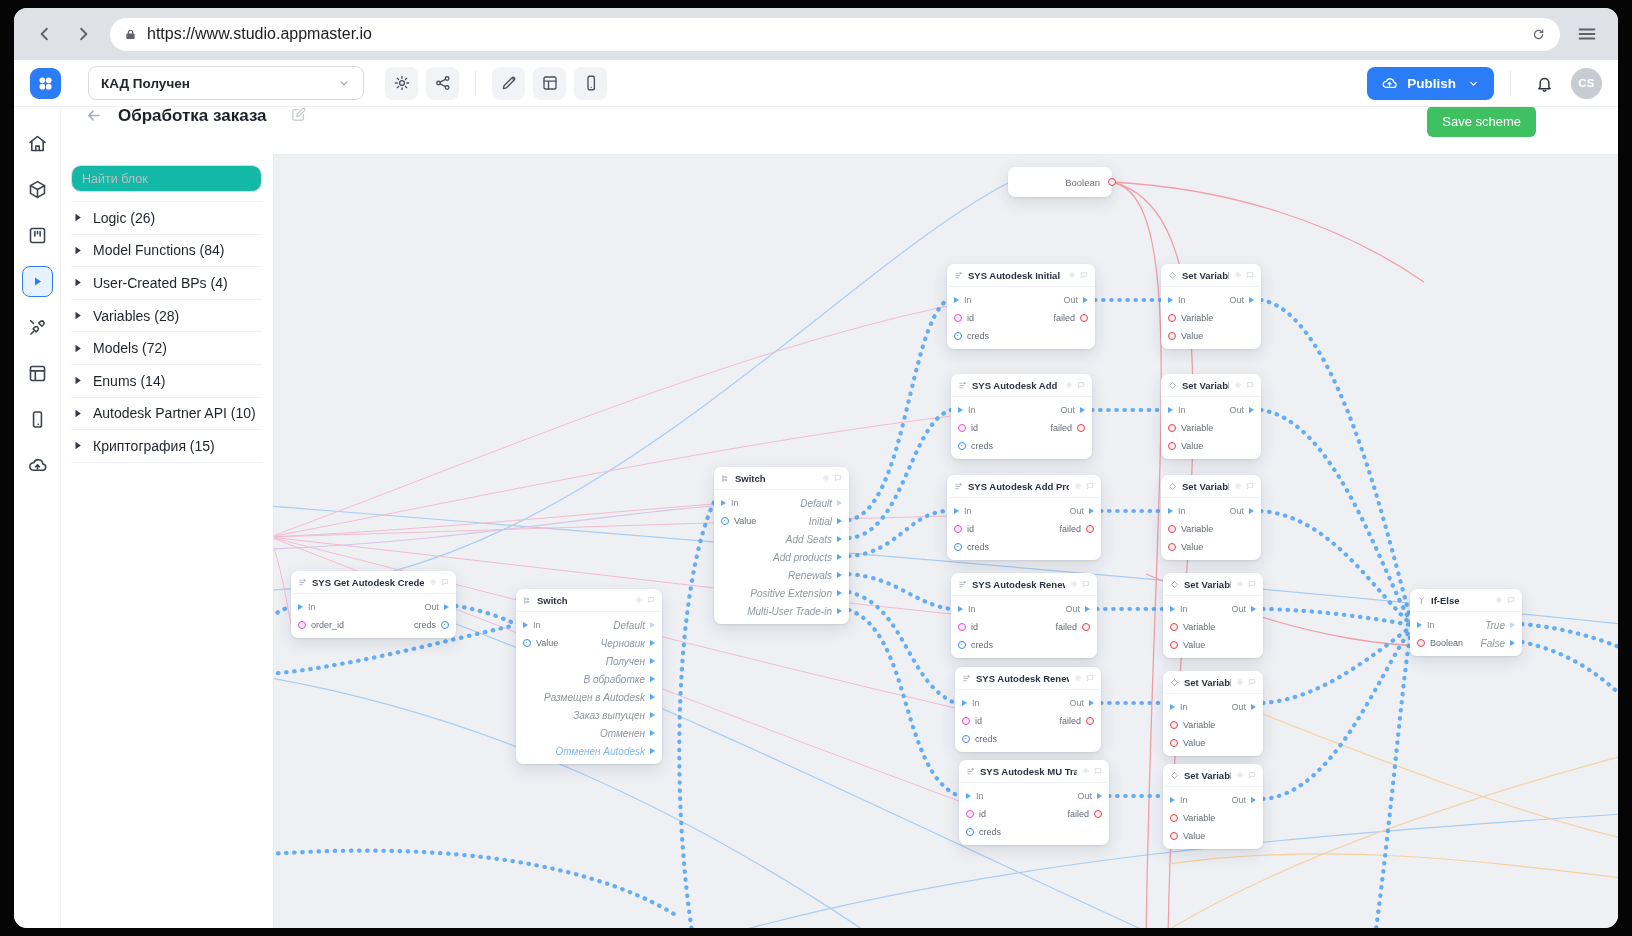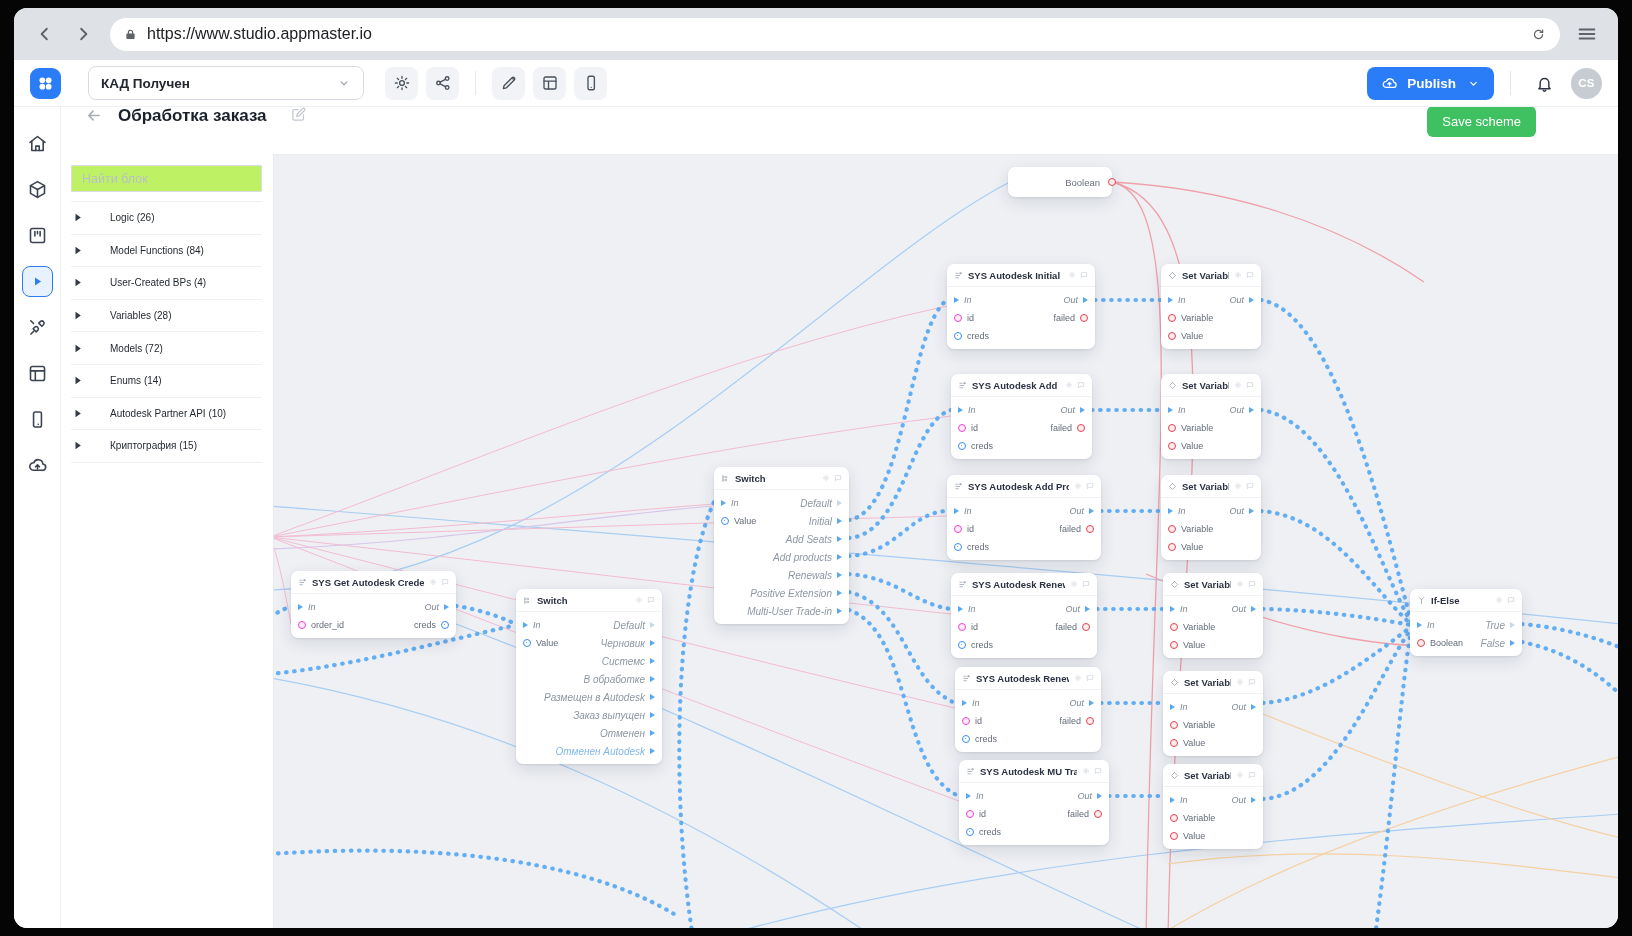--- a/index.html
+++ b/index.html
@@ -41,26 +41,26 @@
   .title-row{position:absolute;top:98px;left:46px;right:0;height:48px;background:#fff;
         border-bottom:1px solid #e9ecf0;display:flex;align-items:flex-start;padding:0 82px 0 24px;gap:15px;z-index:3;}
   .back-arrow{color:#a7aeb8;display:flex;}
   .page-title{font-size:17px;font-weight:700;color:#1b212b;}
   .edit-btn{color:#c2c8d0;display:flex;margin-left:8px;}
   .save-btn{margin-left:auto;height:31px;background:#3fc162;color:#fff;border-radius:6px;padding:0 15px;
         font-size:13px;display:flex;align-items:center;}
   
   .panel{position:absolute;top:146px;left:46px;width:214px;bottom:0;background:#fff;
          border-right:1px solid #e7eaee;padding:11px 11px 0;box-sizing:border-box;z-index:3;}
-  .search-input{width:100%;box-sizing:border-box;height:27px;border:1px solid #d9dde3;border-radius:1px;
-        padding:0 10px;font-size:12.5px;color:#2a2f38;outline:none;background:#bef264;}
+  .search-input{width:100%;box-sizing:border-box;height:27px;border:1px solid #d9dde3;border-radius:10px;
+        padding:0 10px;font-size:12.5px;color:#2a2f38;outline:none;background:#14b8a6;}
   .search-input::placeholder{color:#b9c0c9;}
   .cat-list{margin-top:9px;border-top:1px solid #eef0f3;}
-  .cat-row{height:31.6px;display:flex;align-items:center;gap:28px;border-bottom:1px solid #eef0f3;
-        font-size:10px;color:#1e242d;padding:0 3px;cursor:pointer;}
+  .cat-row{height:31.6px;display:flex;align-items:center;gap:11px;border-bottom:1px solid #eef0f3;
+        font-size:14px;color:#1e242d;padding:0 3px;cursor:pointer;}
   
   .canvas{position:absolute;top:146px;left:260px;right:0;bottom:0;background:#eef0f4;overflow:hidden;}
   .wires{position:absolute;left:0;top:0;}
   .wires path{fill:none;}
   .ex{stroke:#58a8f2;stroke-width:4.2;stroke-dasharray:.5 7.6;stroke-linecap:round;opacity:.92;}
   .tr{stroke:#f0a0aa;stroke-width:1.3;}
   .tp{stroke:#f3bcd0;stroke-width:1;}
   .tb{stroke:#a8cdf3;stroke-width:1.2;}
   .to{stroke:#f6d0a0;stroke-width:1.2;}
   .tv{stroke:#d8c6ea;stroke-width:1.2;}
@@ -69,21 +69,21 @@
         box-shadow:0 1px 2px rgba(25,35,55,.09),0 5px 16px rgba(25,35,55,.12);font-size:9px;}
   .node-header{display:flex;align-items:center;gap:5px;padding:0 7px;height:22px;
         border-bottom:1px solid #f0f2f5;}
   .node-title{flex:1;font-weight:700;font-size:9.5px;color:#2a3140;white-space:nowrap;overflow:hidden;}
   .nh-icon{color:#8b95a1;display:flex;}
   .nh-actions{display:flex;gap:4px;color:#ccd2d9;}
   .node-body{padding:4px 7px;}
   .nrow{height:18px;display:flex;align-items:center;justify-content:space-between;gap:6px;}
   .pside{display:flex;align-items:center;gap:5px;white-space:nowrap;}
   .lbl{color:#636c78;font-size:9px;}
-  .lbl.it{font-style:italic;color:#7e8894;}
+  .lbl.it{color:#7e8894;}
   .lbl.case{font-style:italic;color:#8d97a3;font-size:10px;}
   .lbl.hl{color:#82b7e9;}
   .p-exec{width:0;height:0;border-left:5.5px solid #58a8f2;border-top:3.5px solid transparent;
           border-bottom:3.5px solid transparent;flex:none;}
   .p-exec.muted{border-left-color:#c5d8ea;}
   .p-ring{width:8px;height:8px;border-radius:50%;box-sizing:border-box;flex:none;}
   .p-ring.pink{border:1.8px solid #e84bd1;background:#fceaf9;}
   .p-ring.red{border:1.8px solid #e2444e;background:#fdecee;}
   .p-target{width:8px;height:8px;border-radius:50%;border:1.6px solid #3b8df2;box-sizing:border-box;
         position:relative;background:#fff;flex:none;}
@@ -1033,21 +1033,21 @@
                 <span class="lbl">Value</span>
               </span>
       <span class="pside">
                 <span class="lbl case">Черновик</span>
                 <span class="p-exec"></span>
               </span>
     </div>
     <div class="nrow">
       <span class="pside"></span>
       <span class="pside">
-                <span class="lbl case">Системс</span>
+                <span class="lbl case">Получен</span>
                 <span class="p-exec"></span>
               </span>
     </div>
     <div class="nrow">
       <span class="pside"></span>
       <span class="pside">
                 <span class="lbl case">В обработке</span>
                 <span class="p-exec"></span>
               </span>
     </div>

